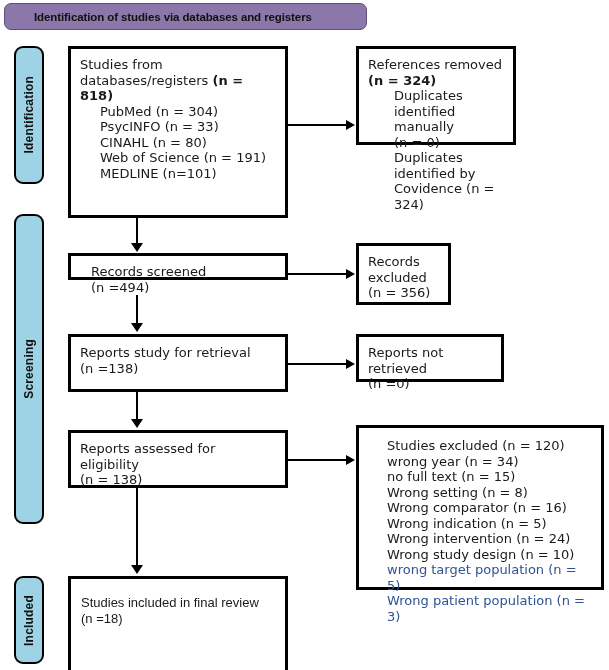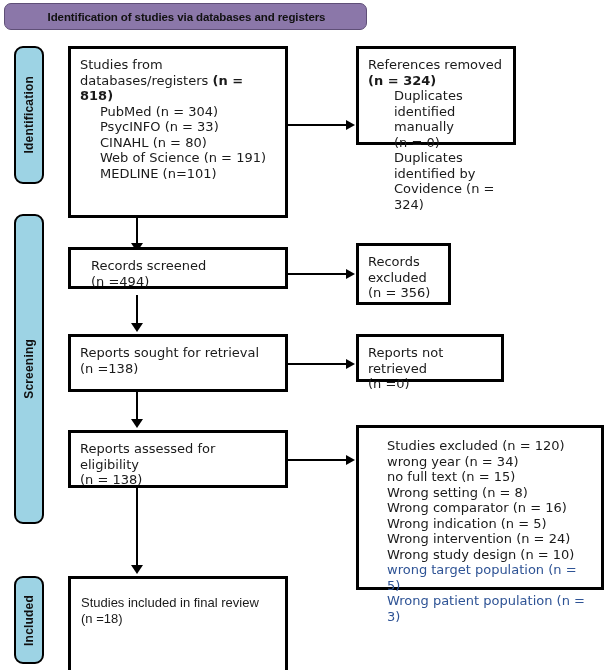--- a/index.html
+++ b/index.html
@@ -24,22 +24,21 @@
     left: 4px;
     top: 3px;
     width: 363px;
     height: 27px;
     background: #8B77A9;
     border: 1.5px solid #5f4f77;
     border-radius: 7px;
     box-sizing: border-box;
     display: flex;
     align-items: center;
-    padding-left: 2px;
-    justify-content: center;
+    padding-left: 29px;
   }
   .banner-text {
     font-size: 11.5px;
     font-weight: bold;
     color: #111111;
     letter-spacing: -0.1px;
     white-space: nowrap;
   }
 
   
@@ -156,21 +155,21 @@
       <div class="indent2">Covidence (n = 324)</div>
     </div>
   </div>
 
   <div class="line-h" style="left:288px; top:124px; width:58px;"></div>
   <div class="arrow-r" style="left:346px; top:120px;"></div>
 
   <div class="line-v" style="left:136px; top:218px; height:28px;"></div>
   <div class="arrow-d" style="left:131px; top:243px;"></div>
 
-  <div class="box calibri" style="left:68px; top:247px; width:220px; height:42px;padding-left:20px;">
+  <div class="box calibri" style="left:68px; top:253px; width:220px; height:27px;padding-left:20px;">
     <div class="box-body">
       <div>Records screened</div>
       <div>(n =494)</div>
     </div>
   </div>
 
   <div class="box calibri" style="left:356px; top:243px; width:95px; height:62px;">
     <div class="box-body" style="padding-top:0;">
       <div>Records</div>
       <div>excluded</div>
@@ -179,21 +178,21 @@
   </div>
 
   <div class="line-h" style="left:288px; top:273px; width:58px;"></div>
   <div class="arrow-r" style="left:346px; top:269px;"></div>
 
   <div class="line-v" style="left:136px; top:295px; height:31px;"></div>
   <div class="arrow-d" style="left:131px; top:323px;"></div>
 
   <div class="box calibri" style="left:68px; top:334px; width:220px; height:58px;">
     <div class="box-body">
-      <div>Reports sought for retrieval</div>
+      <div>Reports study for retrieval</div>
       <div>(n =138)</div>
     </div>
   </div>
 
   <div class="box calibri" style="left:356px; top:334px; width:148px; height:48px;">
     <div class="box-body">
       <div>Reports not retrieved</div>
       <div>(n =0)</div>
     </div>
   </div>

